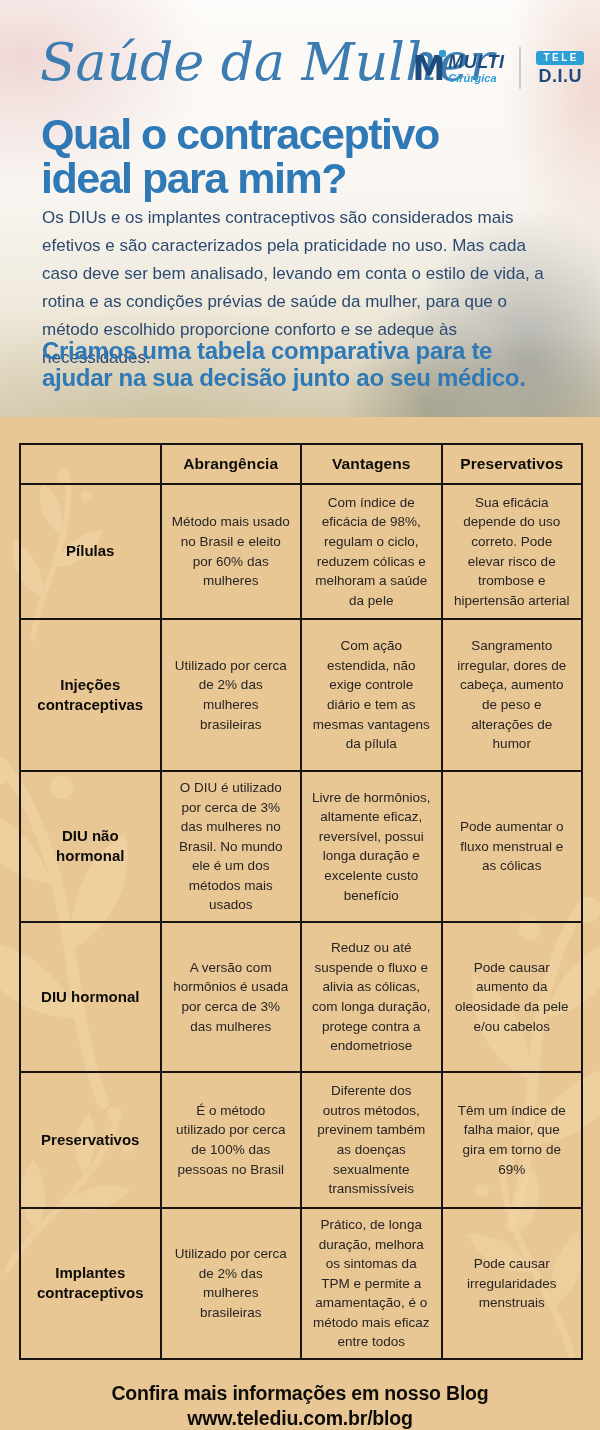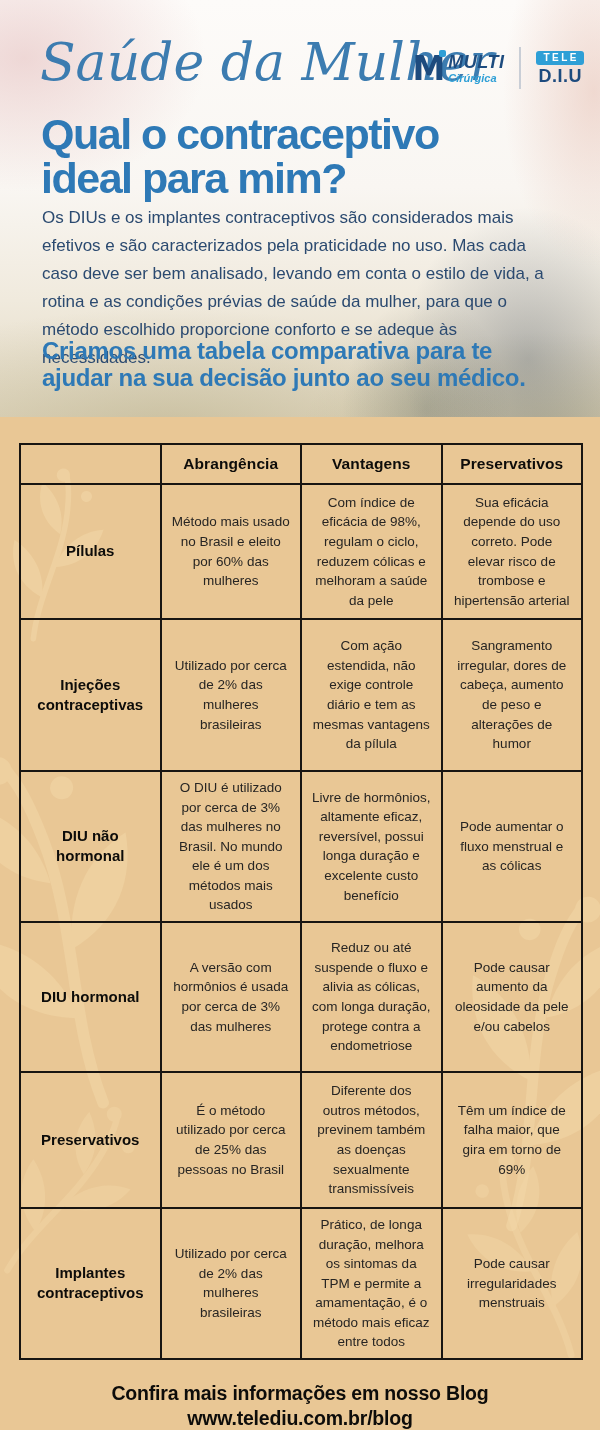--- a/index.html
+++ b/index.html
@@ -309,21 +309,21 @@
           <td class="cell-text">Pode aumentar o fluxo menstrual e as cólicas</td>
         </tr>
         <tr class="r4">
           <td class="row-label">DIU hormonal</td>
           <td class="cell-text">A versão com hormônios é usada por cerca de 3% das mulheres</td>
           <td class="cell-text">Reduz ou até suspende o fluxo e alivia as cólicas, com longa duração, protege contra a endometriose</td>
           <td class="cell-text">Pode causar aumento da oleosidade da pele e/ou cabelos</td>
         </tr>
         <tr class="r5">
           <td class="row-label">Preservativos</td>
-          <td class="cell-text">É o método utilizado por cerca de 25% das pessoas no Brasil</td>
+          <td class="cell-text">É o método utilizado por cerca de 100% das pessoas no Brasil</td>
           <td class="cell-text">Diferente dos outros métodos, previnem também as doenças sexualmente transmissíveis</td>
           <td class="cell-text">Têm um índice de falha maior, que gira em torno de 69%</td>
         </tr>
         <tr class="r6">
           <td class="row-label">Implantes contraceptivos</td>
           <td class="cell-text">Utilizado por cerca de 2% das mulheres brasileiras</td>
           <td class="cell-text">Prático, de longa duração, melhora os sintomas da TPM e permite a amamentação, é o método mais eficaz entre todos</td>
           <td class="cell-text">Pode causar irregularidades menstruais</td>
         </tr>
       </tbody>

